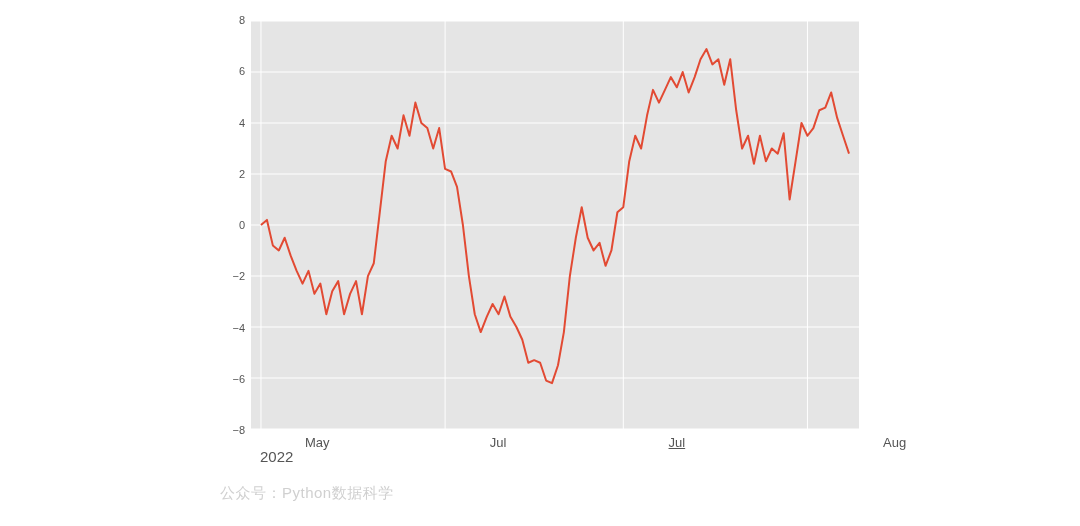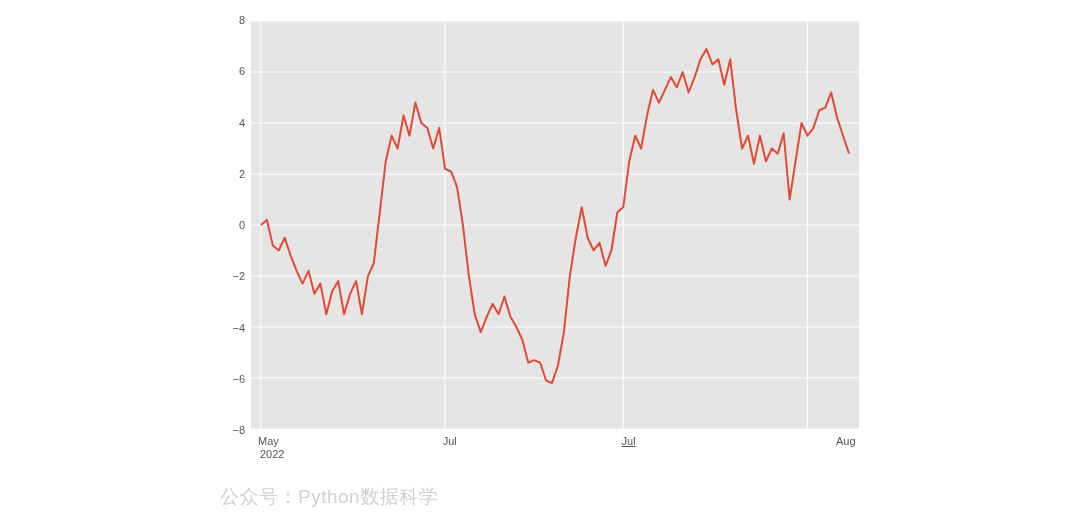--- a/index.html
+++ b/index.html
@@ -31,43 +31,44 @@
       right: 615px;
       font-size: 11px;
       color: #555555;
       text-align: right;
       transform: translateY(-50%);
       width: 40px;
     }
     .x-tick {
       position: absolute;
       top: 415px;
-      font-size: 11px;
+      font-size: 13px;
       color: #555555;
       text-align: center;
       transform: translateX(-2px);
+      margin-left: 47px;
     }
     .x-sub {
       position: absolute;
       top: 428px;
-      font-size: 11px;
+      font-size: 15px;
       color: #555555;
       text-align: center;
     }
     .line-path {
       fill: none;
       stroke: #E24A33;
       stroke-width: 2;
       stroke-linejoin: round;
     }
     .watermark {
       position: absolute;
       left: 220px;
       top: 484px;
-      font-size: 19px;
+      font-size: 15px;
       color: #d0d0d0;
       letter-spacing: 0.5px;
     }
     svg.line-svg {
       position: absolute;
       left: 0;
       top: 0;
       width: 100%;
       height: 100%;
       overflow: visible;

